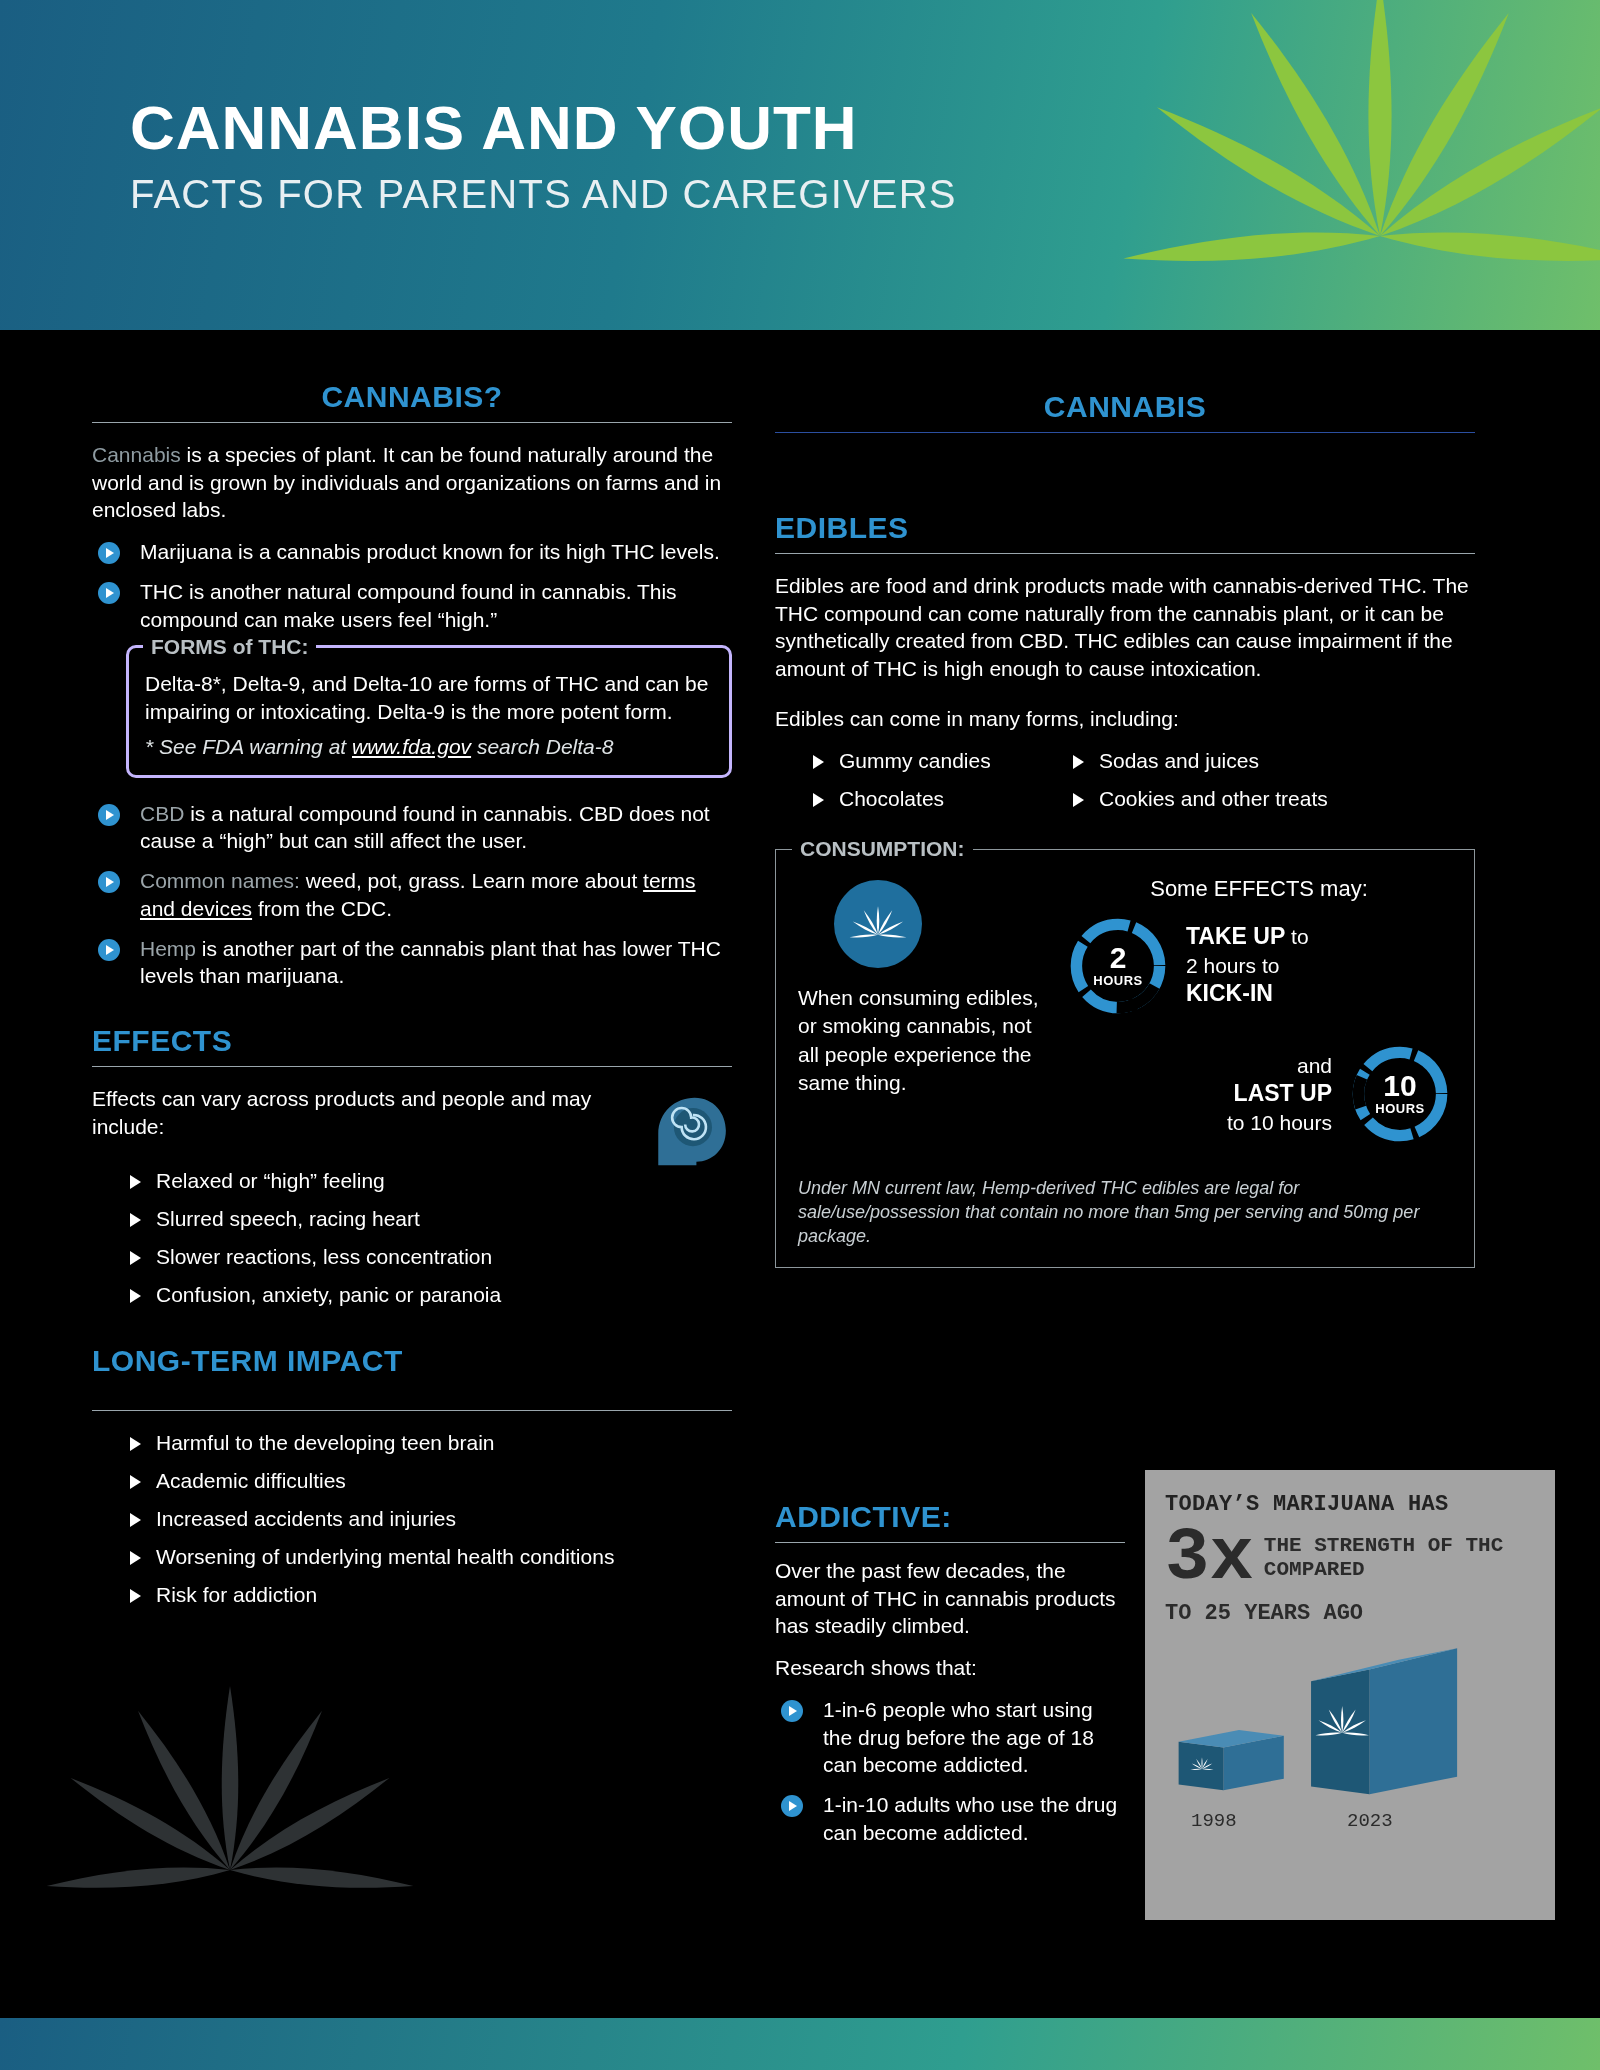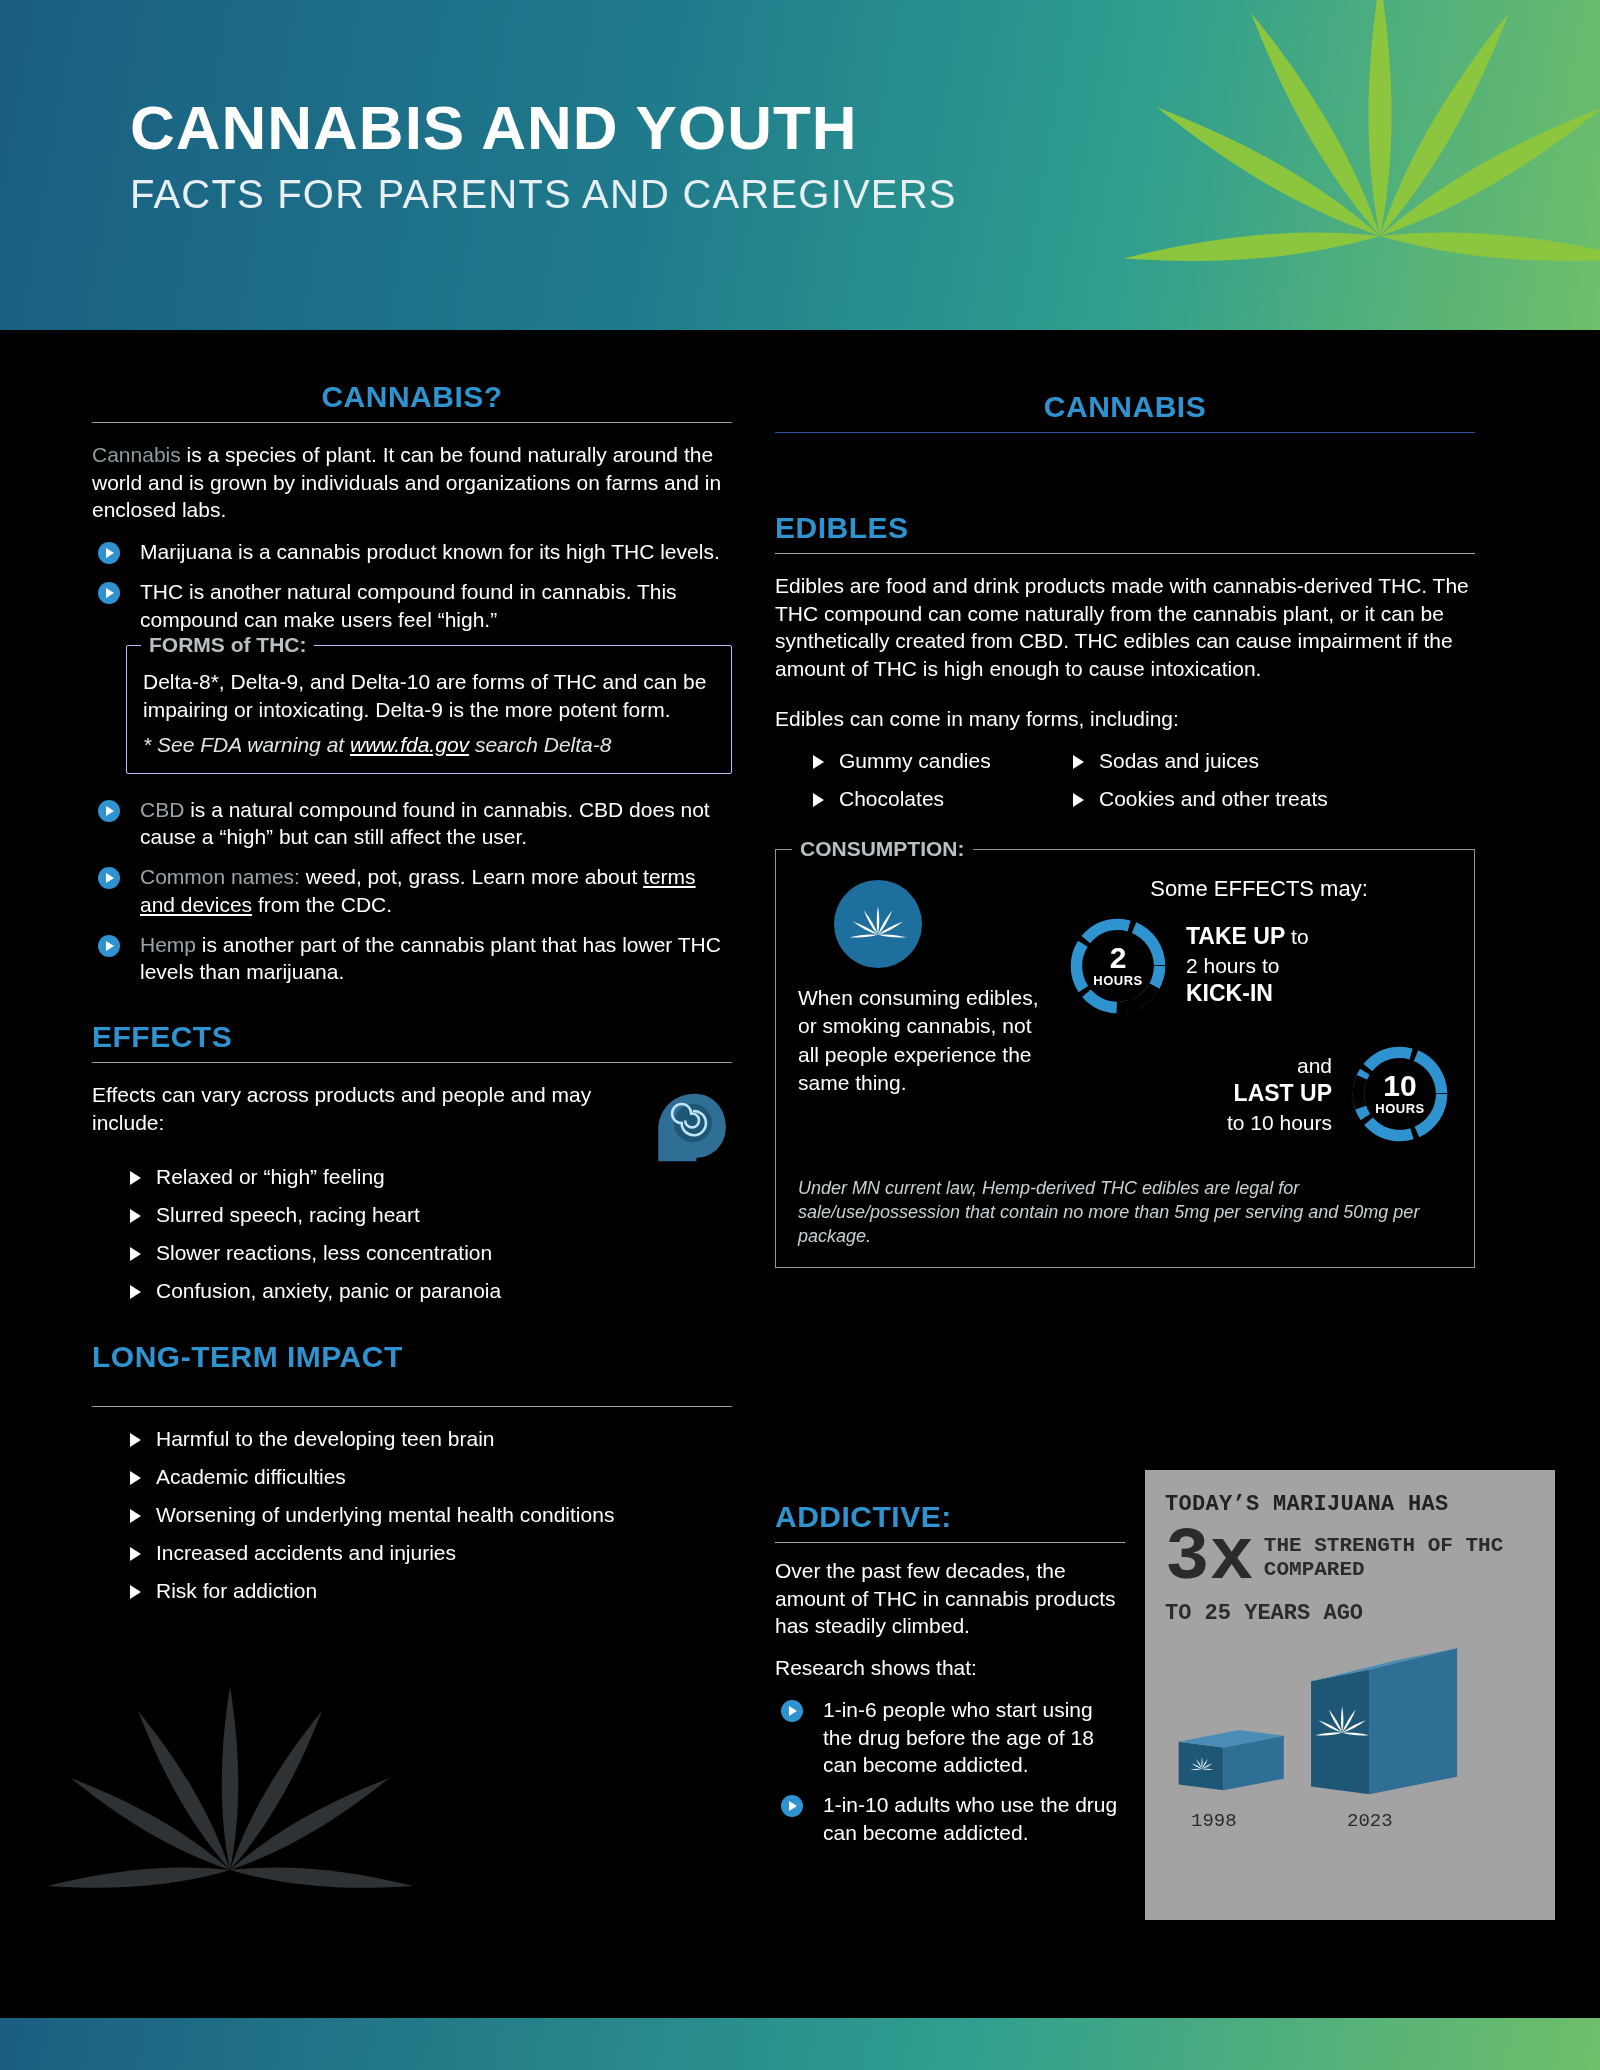--- a/index.html
+++ b/index.html
@@ -156,22 +156,22 @@
   }
   .kw { color: #9aa4a9; }
   .link {
     color: #ffffff;
     text-decoration: underline;
   }
   .link.italic { font-style: italic; }
   
   .legend-box {
     position: relative;
-    border: 1px solid #c4b5fd;
-    border-radius: 2px;
+    border: 3px solid #c4b5fd;
+    border-radius: 10px;
     margin: 6px 0 22px 34px;
     padding: 22px 16px 14px 16px;
   }
   .legend-box .legend {
     position: absolute;
     top: -13px;
     left: 14px;
     background: #000000;
     padding: 0 8px;
     font-size: 21px;
@@ -459,22 +459,22 @@
       <li>Slower reactions, less concentration</li>
       <li>Confusion, anxiety, panic or paranoia</li>
     </ul>
 
     <h2 class="sec-head" style="margin-top:34px">LONG-TERM IMPACT</h2>
     <hr class="rule" style="margin-top:32px">
 
     <ul class="trilist">
       <li>Harmful to the developing teen brain</li>
       <li>Academic difficulties</li>
+      <li>Increased accidents and injuries</li>
       <li>Worsening of underlying mental health conditions</li>
-      <li>Increased accidents and injuries</li>
       <li>Risk for addiction</li>
     </ul>
   </div>
 
   <div class="col-right">
     <h2 class="sec-head centered">CANNABIS</h2>
     <hr class="rule blue">
 
     <h2 class="sec-head" style="margin-top:78px">EDIBLES</h2>
     <hr class="rule">

